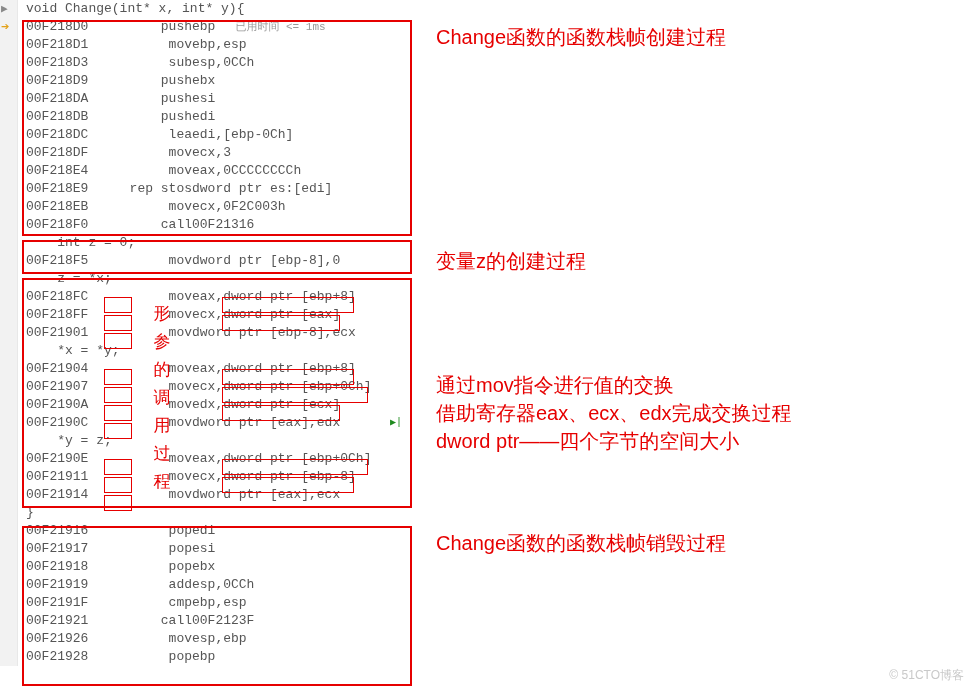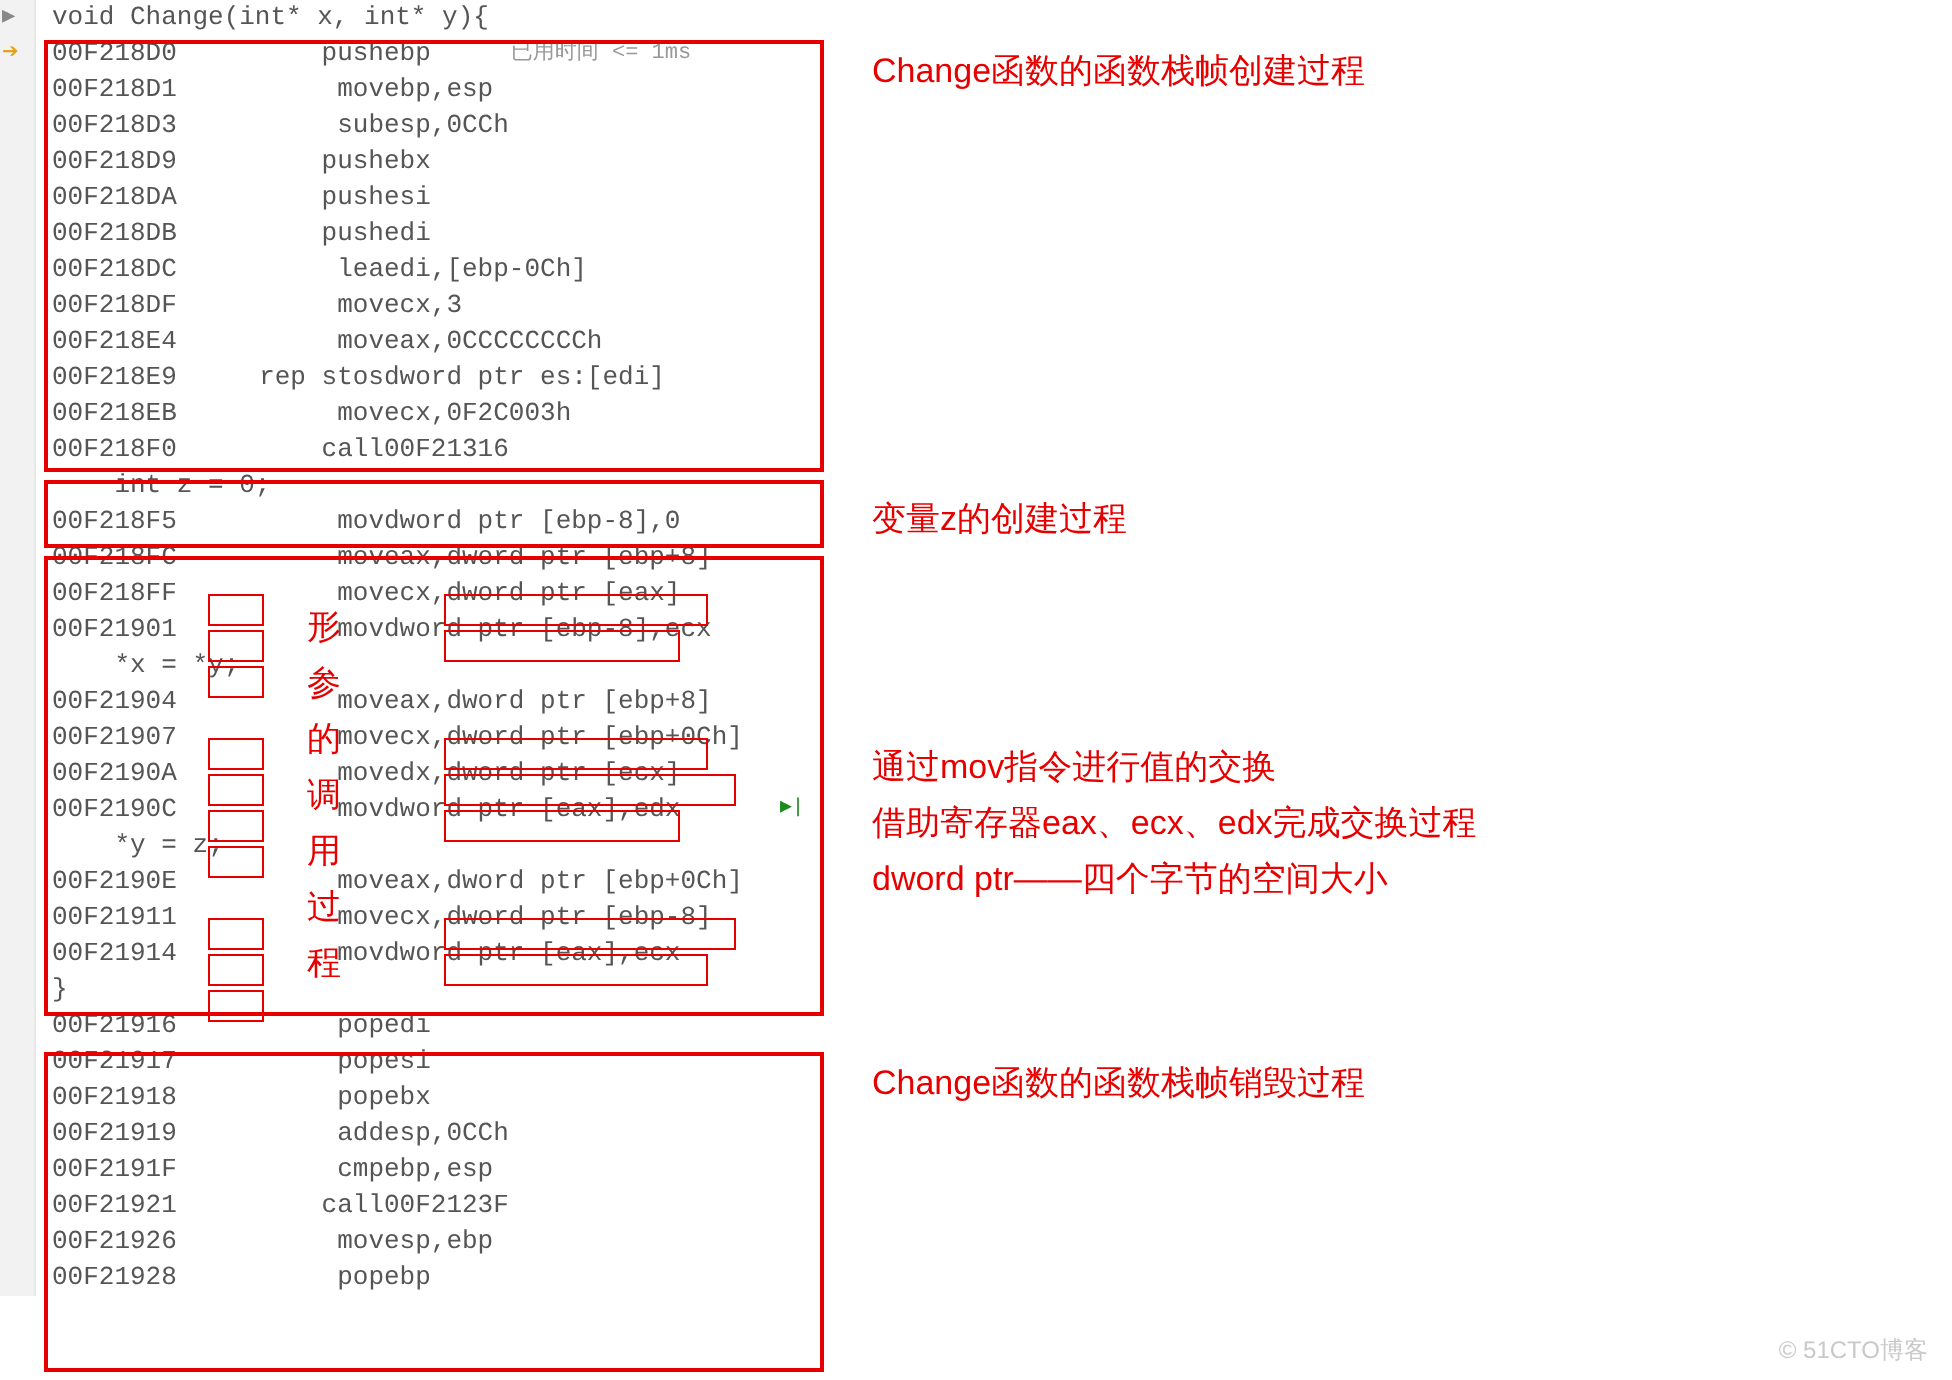--- a/index.html
+++ b/index.html
@@ -45,38 +45,38 @@
     position:absolute;
     left:-17px;
     top:0;
     color:#888;
     font-size:11px;
   }
   .addr { color: #555; width: 76px; display:inline-block; }
   .instr { color: #555; width: 90px; display:inline-block;text-align:right; }
   .operand { color: #555; }
   .src { color: #555; }
-  .used-time { color:#999; font-size:11px; margin-left:40px;}
+  .used-time { color:#999; font-size:11px; margin-left:20px;}
   .red-box {
     position: absolute;
     border: 2px solid #e60000;
     pointer-events: none;
     z-index: 5;
   }
   .small-red-box {
     position:absolute;
     border:1.5px solid #e60000;
     pointer-events:none;
     z-index:5;
   }
   .anno {
     position: absolute;
     color: #e60000;
     font-family: "Microsoft YaHei", "SimSun", sans-serif;
-    font-size: 17px;
+    font-size: 20px;
     z-index: 6;
     letter-spacing:0px;
   }
   .vert-anno {
     position:absolute;
     color:#e60000;
     font-family:"Microsoft YaHei","SimSun",sans-serif;
     font-size:17px;
     z-index:6;
     width:20px;
@@ -114,20 +114,21 @@
       <div class="line"><span class="addr">00F218DA</span><span class="instr">push</span><span class="operand">esi</span></div>
       <div class="line"><span class="addr">00F218DB</span><span class="instr">push</span><span class="operand">edi</span></div>
       <div class="line"><span class="addr">00F218DC</span><span class="instr">lea</span><span class="operand">edi,[ebp-0Ch]</span></div>
       <div class="line"><span class="addr">00F218DF</span><span class="instr">mov</span><span class="operand">ecx,3</span></div>
       <div class="line"><span class="addr">00F218E4</span><span class="instr">mov</span><span class="operand">eax,0CCCCCCCCh</span></div>
       <div class="line"><span class="addr">00F218E9</span><span class="instr">rep stos</span><span class="operand">dword ptr es:[edi]</span></div>
       <div class="line"><span class="addr">00F218EB</span><span class="instr">mov</span><span class="operand">ecx,0F2C003h</span></div>
       <div class="line"><span class="addr">00F218F0</span><span class="instr">call</span><span class="operand">00F21316</span></div>
       <div class="line"><span class="src">    int z = 0;</span></div>
       <div class="line"><span class="addr">00F218F5</span><span class="instr">mov</span><span class="operand">dword ptr [ebp-8],0</span></div>
+      <div class="line"><span class="src">    z = *x;</span></div>
       <div class="line"><span class="addr">00F218FC</span><span class="instr">mov</span><span class="operand">eax,dword ptr [ebp+8]</span></div>
       <div class="line"><span class="addr">00F218FF</span><span class="instr">mov</span><span class="operand">ecx,dword ptr [eax]</span></div>
       <div class="line"><span class="addr">00F21901</span><span class="instr">mov</span><span class="operand">dword ptr [ebp-8],ecx</span></div>
       <div class="line"><span class="src">    *x = *y;</span></div>
       <div class="line"><span class="addr">00F21904</span><span class="instr">mov</span><span class="operand">eax,dword ptr [ebp+8]</span></div>
       <div class="line"><span class="addr">00F21907</span><span class="instr">mov</span><span class="operand">ecx,dword ptr [ebp+0Ch]</span></div>
       <div class="line"><span class="addr">00F2190A</span><span class="instr">mov</span><span class="operand">edx,dword ptr [ecx]</span></div>
       <div class="line"><span class="addr">00F2190C</span><span class="instr">mov</span><span class="operand">dword ptr [eax],edx</span><span class="break-arrow">▶|</span></div>
       <div class="line"><span class="src">    *y = z;</span></div>
       <div class="line"><span class="addr">00F2190E</span><span class="instr">mov</span><span class="operand">eax,dword ptr [ebp+0Ch]</span></div>

